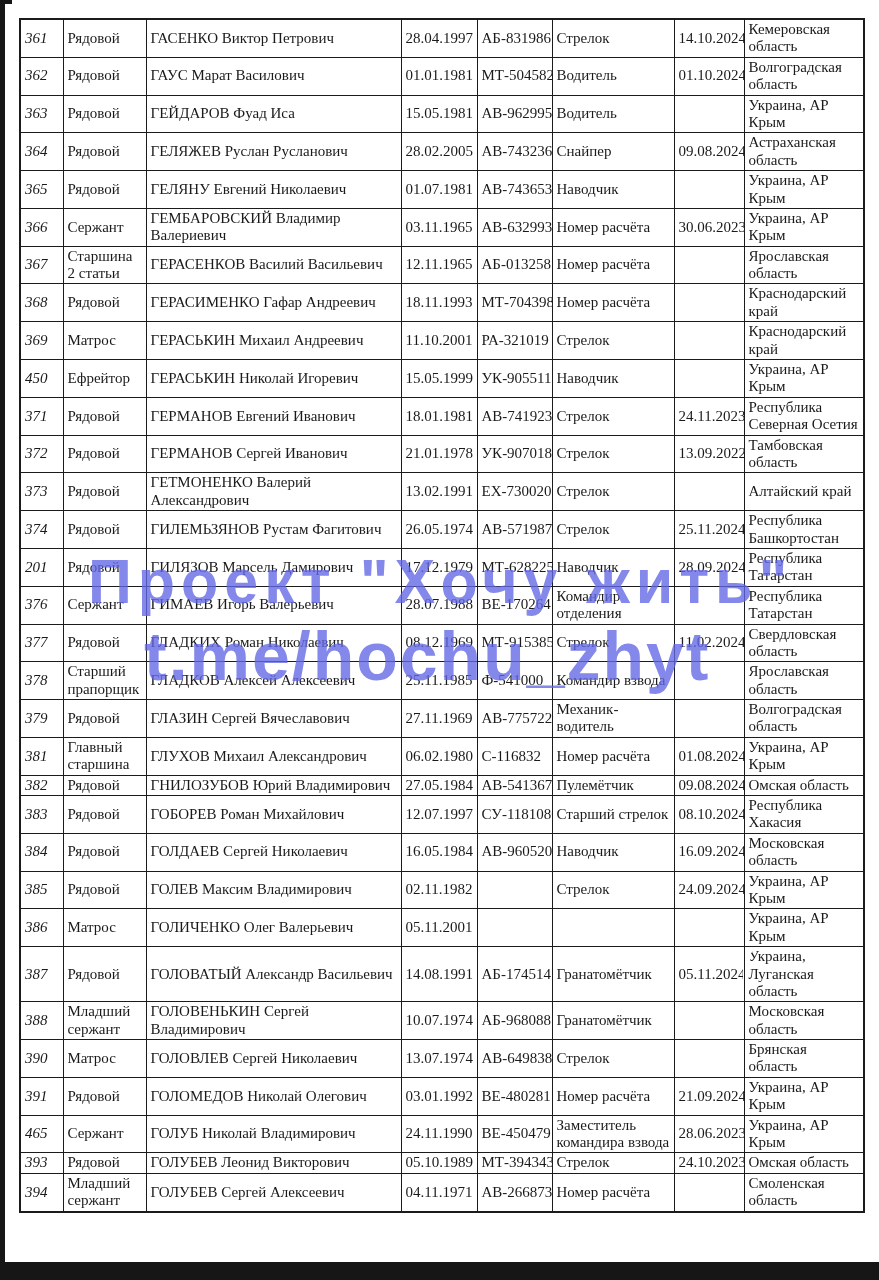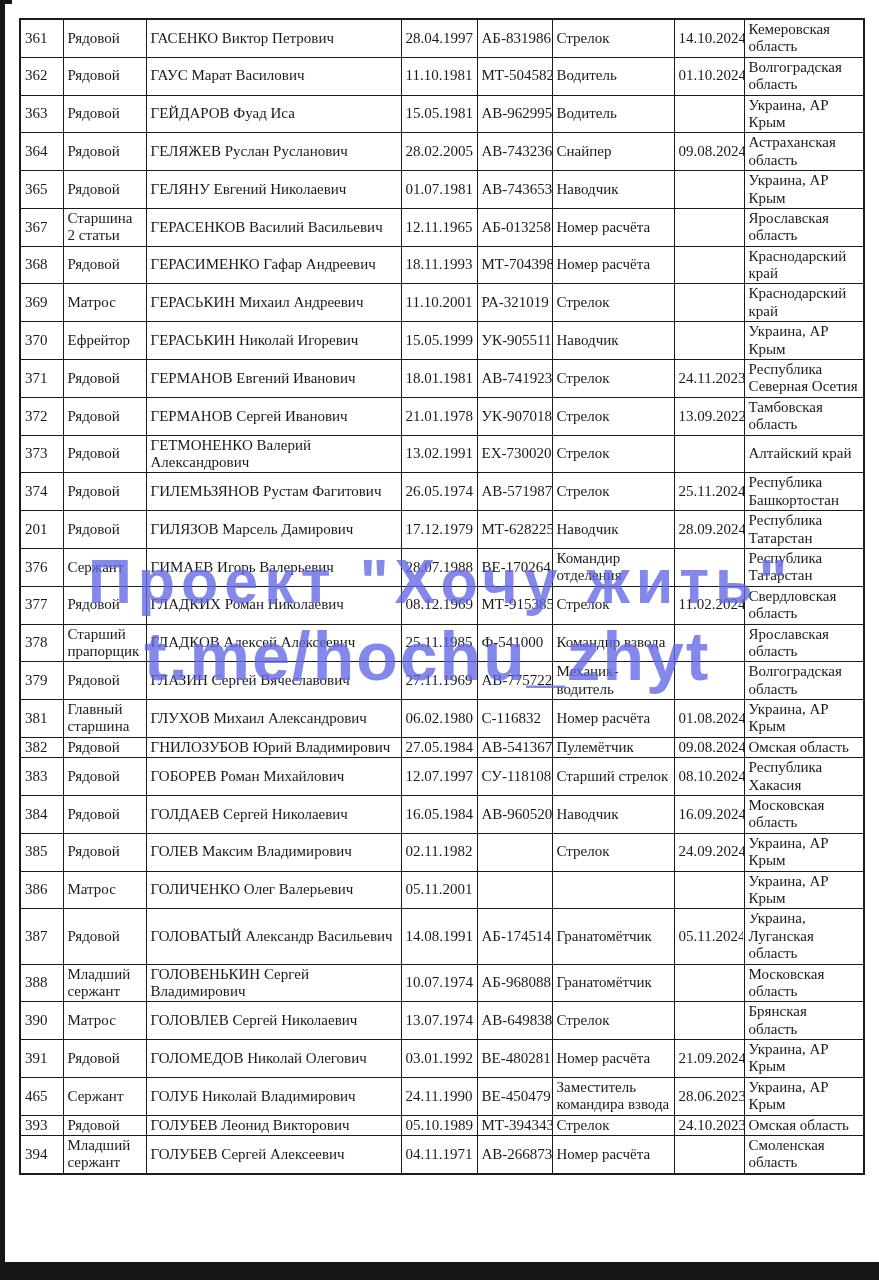--- a/index.html
+++ b/index.html
@@ -15,21 +15,21 @@
     border-collapse:collapse;table-layout:fixed;width:844px;
     border:2.5px solid #1b1b1b;
   }
   table.roster td{
     border:1.5px solid #1b1b1b;
     padding:1px 4px;
     font-size:15px;line-height:1.16;
     vertical-align:middle;
     overflow:hidden;
   }
-  td.c-num{vertical-align:bottom;font-size:17px;padding-bottom:3px;}
+  td.c-num{vertical-align:bottom;font-size:17px;padding-bottom:3px;font-style:italic;}
   .r-n td{height:33px;}
   .r-c td{height:16px;margin-top:24px;}
   .r-m td{height:28px;}
   .r-t td{height:49px;border-radius:20px;}
   .watermark{
     position:absolute;
     font-family:"Liberation Sans", sans-serif;
     font-weight:bold;
     color:rgba(96,102,228,0.78);
     white-space:nowrap;
@@ -65,21 +65,21 @@
           <td class="c-dob">28.04.1997</td>
           <td class="c-id">АБ-831986</td>
           <td class="c-pos">Стрелок</td>
           <td class="c-date">14.10.2024</td>
           <td class="c-region">Кемеровская область</td>
         </tr>
         <tr class="r-n">
           <td class="c-num">362</td>
           <td class="c-rank">Рядовой</td>
           <td class="c-name">ГАУС Марат Василович</td>
-          <td class="c-dob">11.10.1981</td>
+          <td class="c-dob">01.01.1981</td>
           <td class="c-id">МТ-504582</td>
           <td class="c-pos">Водитель</td>
           <td class="c-date">01.10.2024</td>
           <td class="c-region">Волгоградская область</td>
         </tr>
         <tr class="r-n">
           <td class="c-num">363</td>
           <td class="c-rank">Рядовой</td>
           <td class="c-name">ГЕЙДАРОВ Фуад Иса</td>
           <td class="c-dob">15.05.1981</td>
@@ -102,20 +102,30 @@
           <td class="c-num">365</td>
           <td class="c-rank">Рядовой</td>
           <td class="c-name">ГЕЛЯНУ Евгений Николаевич</td>
           <td class="c-dob">01.07.1981</td>
           <td class="c-id">АВ-743653</td>
           <td class="c-pos">Наводчик</td>
           <td class="c-date"></td>
           <td class="c-region">Украина, АР Крым</td>
         </tr>
         <tr class="r-n">
+          <td class="c-num">366</td>
+          <td class="c-rank">Сержант</td>
+          <td class="c-name">ГЕМБАРОВСКИЙ Владимир Валериевич</td>
+          <td class="c-dob">03.11.1965</td>
+          <td class="c-id">АВ-632993</td>
+          <td class="c-pos">Номер расчёта</td>
+          <td class="c-date">30.06.2023</td>
+          <td class="c-region">Украина, АР Крым</td>
+        </tr>
+        <tr class="r-n">
           <td class="c-num">367</td>
           <td class="c-rank">Старшина 2 статьи</td>
           <td class="c-name">ГЕРАСЕНКОВ Василий Васильевич</td>
           <td class="c-dob">12.11.1965</td>
           <td class="c-id">АБ-013258</td>
           <td class="c-pos">Номер расчёта</td>
           <td class="c-date"></td>
           <td class="c-region">Ярославская область</td>
         </tr>
         <tr class="r-n">
@@ -132,21 +142,21 @@
           <td class="c-num">369</td>
           <td class="c-rank">Матрос</td>
           <td class="c-name">ГЕРАСЬКИН Михаил Андреевич</td>
           <td class="c-dob">11.10.2001</td>
           <td class="c-id">РА-321019</td>
           <td class="c-pos">Стрелок</td>
           <td class="c-date"></td>
           <td class="c-region">Краснодарский край</td>
         </tr>
         <tr class="r-n">
-          <td class="c-num">370</td>
+          <td class="c-num">450</td>
           <td class="c-rank">Ефрейтор</td>
           <td class="c-name">ГЕРАСЬКИН Николай Игоревич</td>
           <td class="c-dob">15.05.1999</td>
           <td class="c-id">УК-905511</td>
           <td class="c-pos">Наводчик</td>
           <td class="c-date"></td>
           <td class="c-region">Украина, АР Крым</td>
         </tr>
         <tr class="r-n">
           <td class="c-num">371</td>

